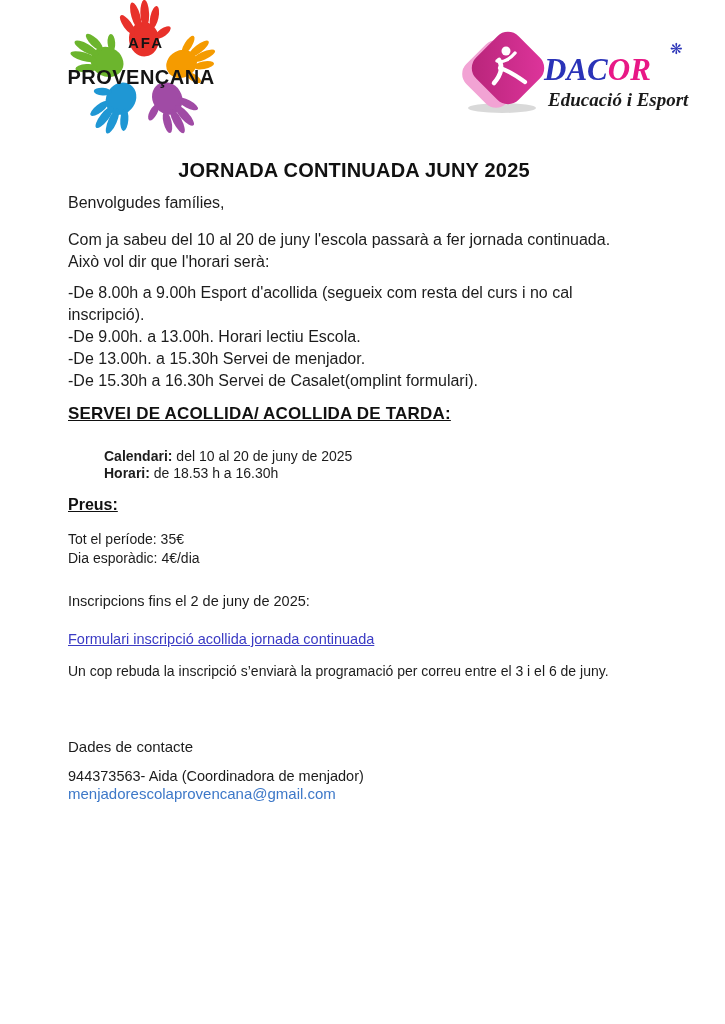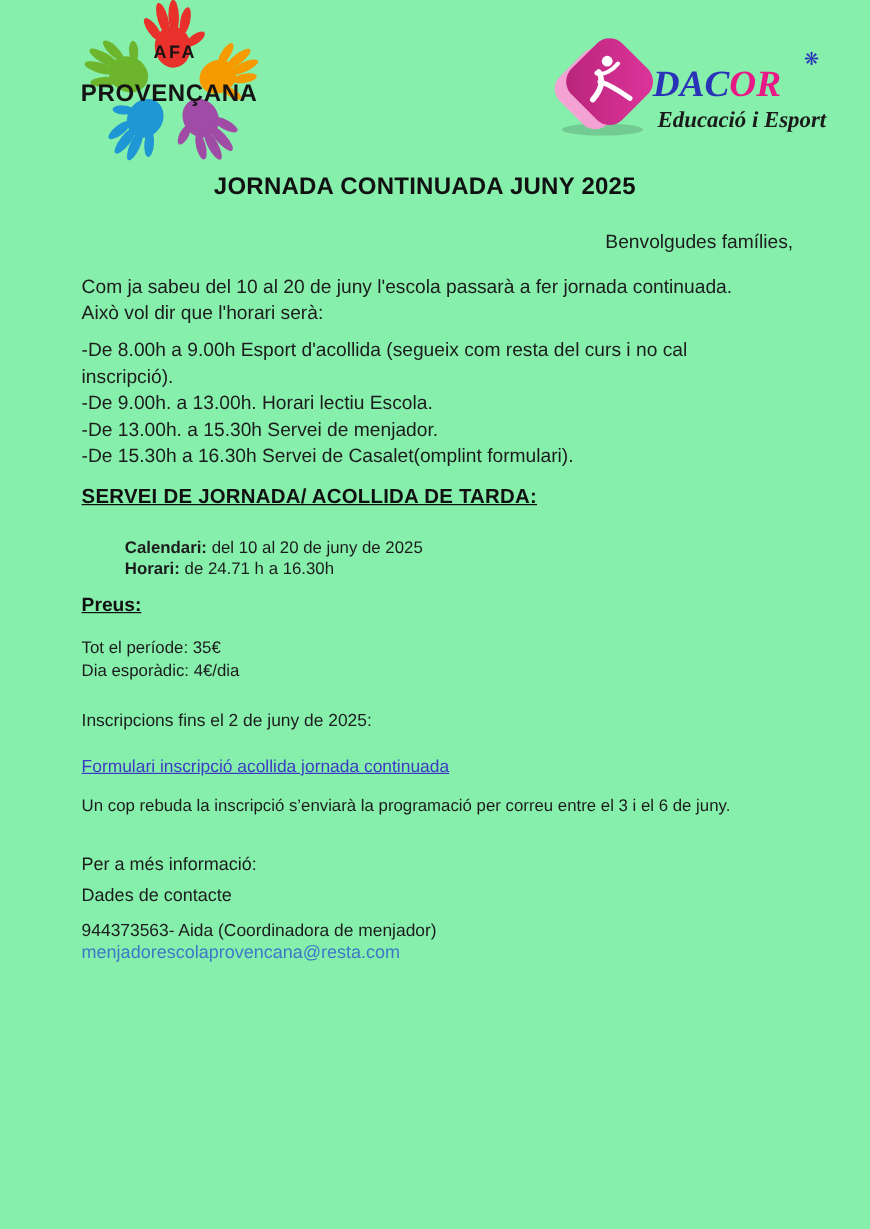--- a/index.html
+++ b/index.html
@@ -1,38 +1,38 @@
 <!DOCTYPE html>
 <html><head>
 <meta charset="utf-8">
 <style>
   html,body { margin:0; padding:0; background:#888; }
   .page {
     position:relative;
     width:725px; height:1024px;
     margin:0 auto;
-    background:#86efac;
+    background:#ffffff;
     font-family:"Liberation Sans", sans-serif;
     color:#1c1c1c;
     overflow:hidden;
   }
   .abs { position:absolute; left:68px; right:64px; }
 
   
   .afa-logo { position:absolute; left:42px; top:-6px; width:196px; height:152px; }
   .dacor-logo { position:absolute; left:450px; top:22px; width:244px; height:96px; }
 
   
   .doc-title {
     position:absolute; left:0; right:17px; top:145px;
     text-align:center; font-size:20px; font-weight:bold;
     letter-spacing:0.2px; color:#111;
-    margin:0;
+    margin:14px;
   }
-  .greeting   { top:192px; font-size:16px; line-height:22px;text-align:right; }
+  .greeting   { top:192px; font-size:16px; line-height:22px; }
   .intro      { top:229px; font-size:16px; line-height:22px; }
   .schedule   { top:282px; font-size:16px; line-height:22px; }
   .section-heading {
     position:absolute; left:68px; top:404px;
     font-size:17px; font-weight:bold; text-decoration:underline;
     letter-spacing:0.2px; color:#111; margin:0;
   }
   .details    { top:448px; font-size:14px; line-height:17px; }
   .details b  { font-weight:bold;margin-left:36px; }
   .prices-heading {
@@ -114,37 +114,36 @@
   </div>
 
   <div class="abs schedule">
     <div>-De 8.00h a 9.00h Esport d'acollida (segueix com resta del curs i no cal</div>
     <div>inscripció).</div>
     <div>-De 9.00h. a 13.00h. Horari lectiu Escola.</div>
     <div>-De 13.00h. a 15.30h Servei de menjador.</div>
     <div>-De 15.30h a 16.30h Servei de Casalet(omplint formulari).</div>
   </div>
 
-  <h2 class="section-heading">SERVEI DE JORNADA/ ACOLLIDA DE TARDA:</h2>
+  <h2 class="section-heading">SERVEI DE ACOLLIDA/ ACOLLIDA DE TARDA:</h2>
 
   <div class="abs details">
     <div><b>Calendari:</b> <span>del 10 al 20 de juny de 2025</span></div>
-    <div><b>Horari:</b> <span>de 24.71 h a 16.30h</span></div>
+    <div><b>Horari:</b> <span>de 18.53 h a 16.30h</span></div>
   </div>
 
   <h3 class="prices-heading">Preus:</h3>
   <div class="abs prices">
     <div>Tot el període: 35€</div>
     <div>Dia esporàdic: 4€/dia</div>
   </div>
 
   <div class="abs deadline">Inscripcions fins el 2 de juny de 2025:</div>
 
   <a class="form-link" href="#" style="color:#3b3bc4;">Formulari inscripció acollida jornada continuada</a>
 
   <div class="abs note">Un cop rebuda la inscripció s’enviarà la programació per correu entre el 3 i el 6 de juny.</div>
 
-  <div class="abs more-info">Per a més informació:</div>
   <div class="abs contact-heading">Dades de contacte</div>
   <div class="abs phone">944373563- Aida (Coordinadora de menjador)</div>
-  <a class="email" href="#" style="color:#3d78c8;">menjadorescolaprovencana@resta.com</a>
+  <a class="email" href="#" style="color:#3d78c8;">menjadorescolaprovencana@gmail.com</a>
 
 </div>
 
 </body></html>

